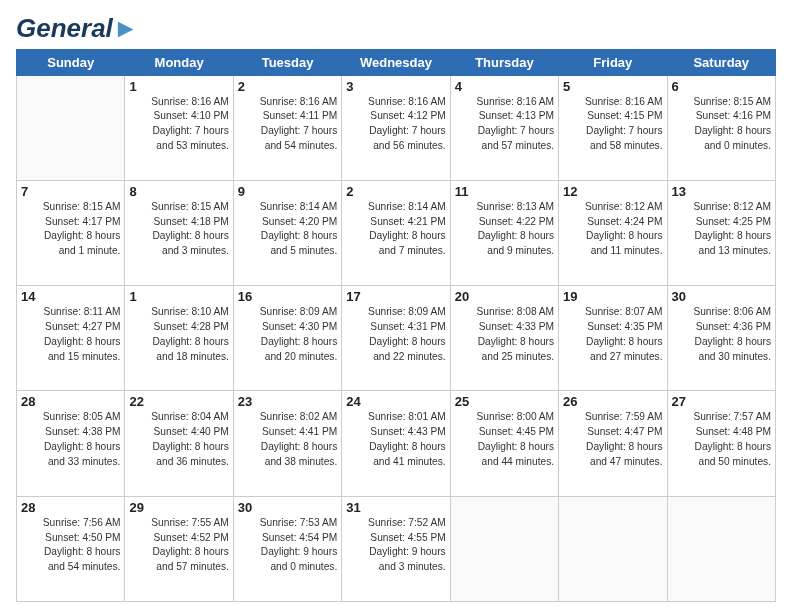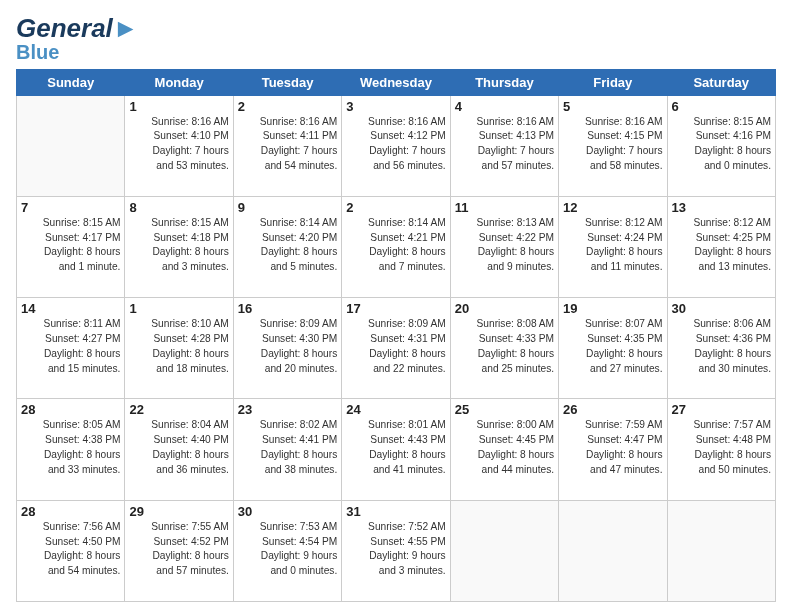--- a/index.html
+++ b/index.html
@@ -90,21 +90,20 @@
 
 <div class="page">
   <div class="header">
     <div class="logo">
       <div>
         <div style="display:flex;align-items:center;">
           <div style="font-size:26px;font-weight:bold;color:#1a3a5c;line-height:1.1;font-style:italic;">
             General<span style="color:#4a90c4;">►</span>
           </div>
         </div>
-        <div style="font-size:20px;font-weight:bold;color:#4a90c4;line-height:1.1;margin-top:-2px;">Blue</div>
       </div>
     </div>
     <div class="title-block">
       <div class="month-title"></div>
       <div class="location"></div>
     </div>
   </div>
 
   <table class="calendar-table">
     <thead>

